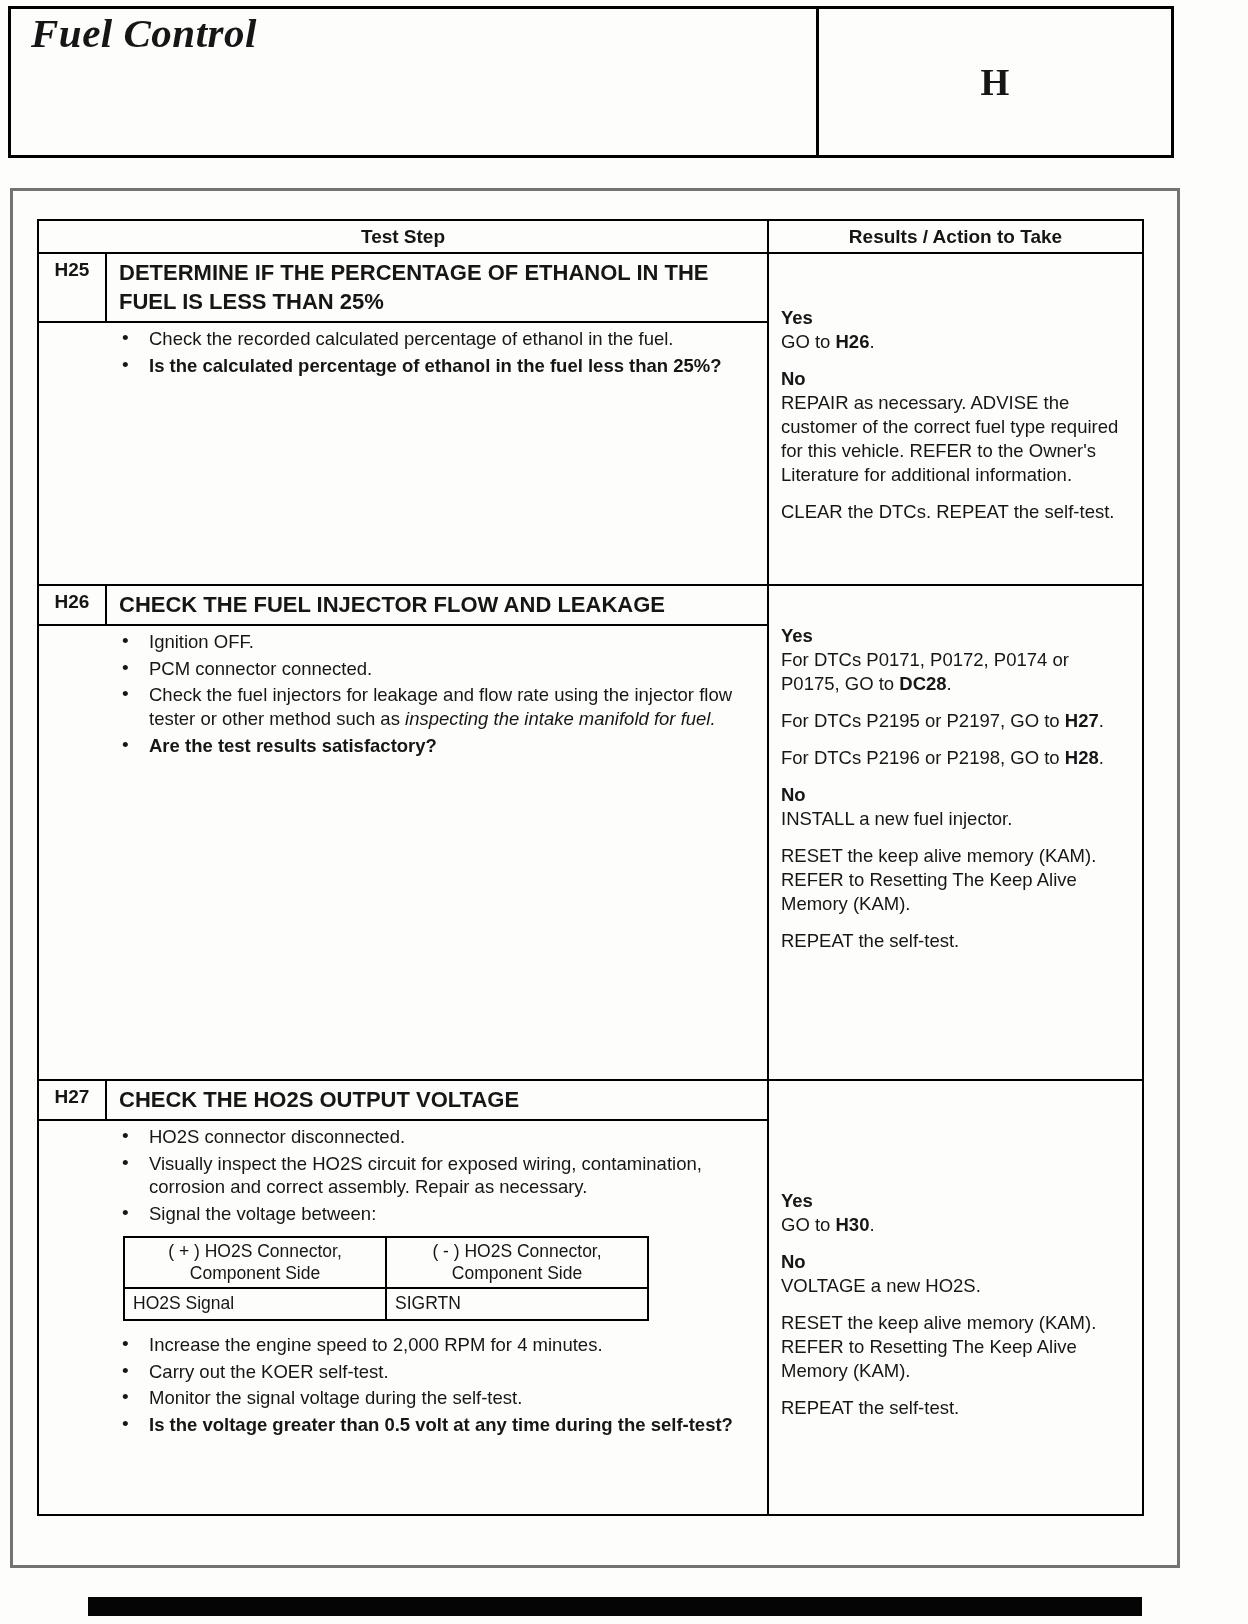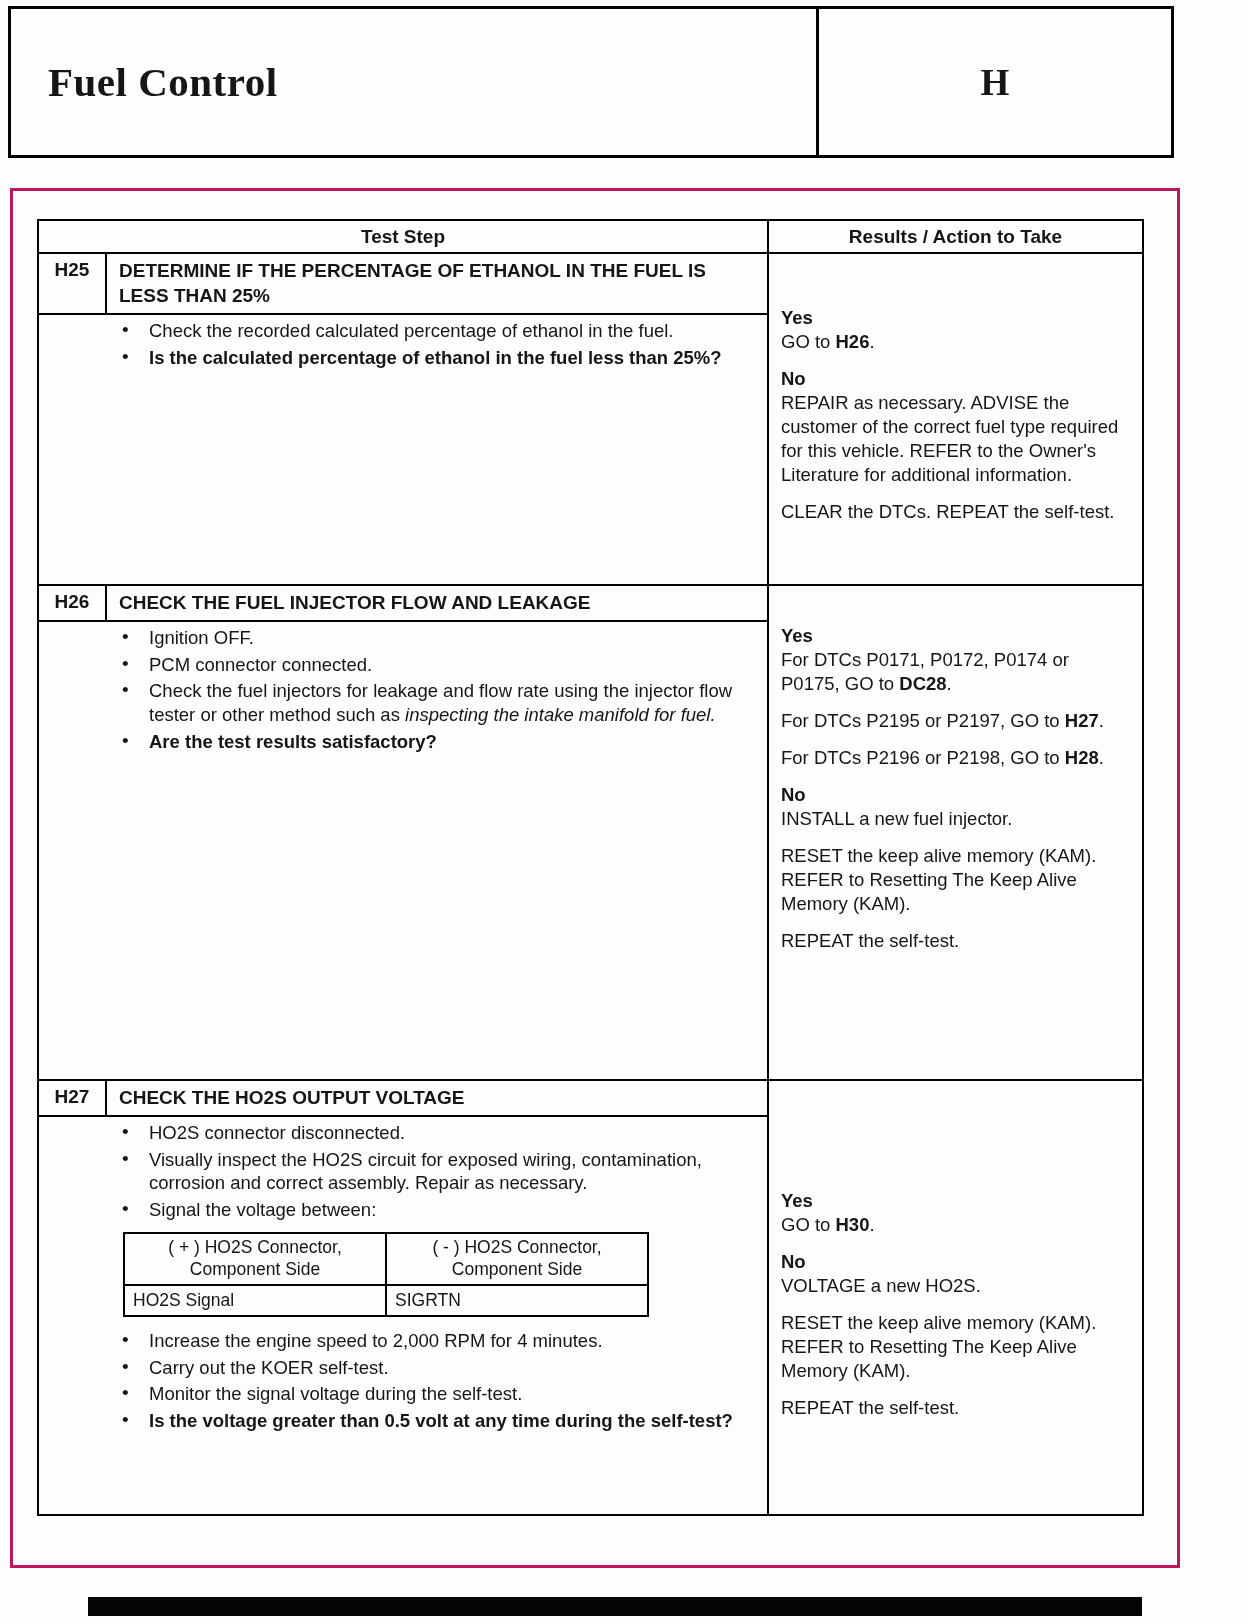--- a/index.html
+++ b/index.html
@@ -6,49 +6,49 @@
   .page {
     position:relative; width:1248px; height:1624px; background:#fdfdfc;
     font-family:"Liberation Sans", sans-serif; color:#161616; overflow:hidden;
     margin:0 auto;
   }
   
   .header-box {
     position:absolute; left:8px; top:6px; width:1160px; height:146px;
     border:3px solid #000; display:flex; background:#fdfdfc;
   }
-  .header-left { flex:1; display:flex; align-items:center; padding-left:37px; }
+  .header-left { flex:1; display:flex; align-items:flex-start; padding-left:20px;font-style:italic; }
   .header-title {
     font-family:"Liberation Serif", serif; font-weight:bold; font-size:41px; letter-spacing:.5px;
   }
   .header-right { width:352px; border-left:3px solid #000; display:flex; align-items:center; justify-content:center; }
   .section-letter { font-family:"Liberation Serif", serif; font-weight:bold; font-size:37px; }
 
   
   .outer-box {
     position:absolute; left:10px; top:188px; width:1164px; height:1374px;
-    border:3px solid #be185d; background:#fdfdfc;
+    border:3px solid #737373; background:#fdfdfc;
   }
   .main-table {
     position:absolute; left:24px; top:28px; width:1105px;
     border-collapse:collapse; table-layout:fixed;
   }
   .main-table col.c-left  { width:730px; }
   .main-table col.c-right { width:375px; }
   .main-table th, .main-table td { border:2px solid #000; padding:0; vertical-align:top; }
   .col-header th { font-size:19px; font-weight:bold; text-align:center; padding:5px 0 4px 0; }
 
   
   .titlebar { display:flex; border-bottom:2px solid #000; }
   .stepid {
     width:66px; flex:none; border-right:2px solid #000;
     font-weight:bold; font-size:19px;
     display:flex; align-items:flex-start; justify-content:center; padding-top:5px;
   }
-  .steptitle { font-weight:bold; font-size:19px; line-height:1.32; padding:4px 12px 5px 12px; }
+  .steptitle { font-weight:bold; font-size:22px; line-height:1.32; padding:4px 12px 5px 12px; }
   .stepbody { padding:0 4px 8px 0; font-size:18.5px; line-height:1.28; }
   ul.bullets { list-style:none; margin:4px 0 6px 0; padding:0 14px 0 78px; }
   ul.bullets li { position:relative; padding-left:32px; margin-bottom:3px; }
   ul.bullets li::before { content:"•"; position:absolute; left:5px; top:-1px; font-size:19px; }
 
   
   table.inner { border-collapse:collapse; margin:10px 0 12px 84px; }
   table.inner th, table.inner td { border:2px solid #000; font-size:17.5px; }
   table.inner th {
     font-weight:normal; text-align:center; white-space:pre-line;

